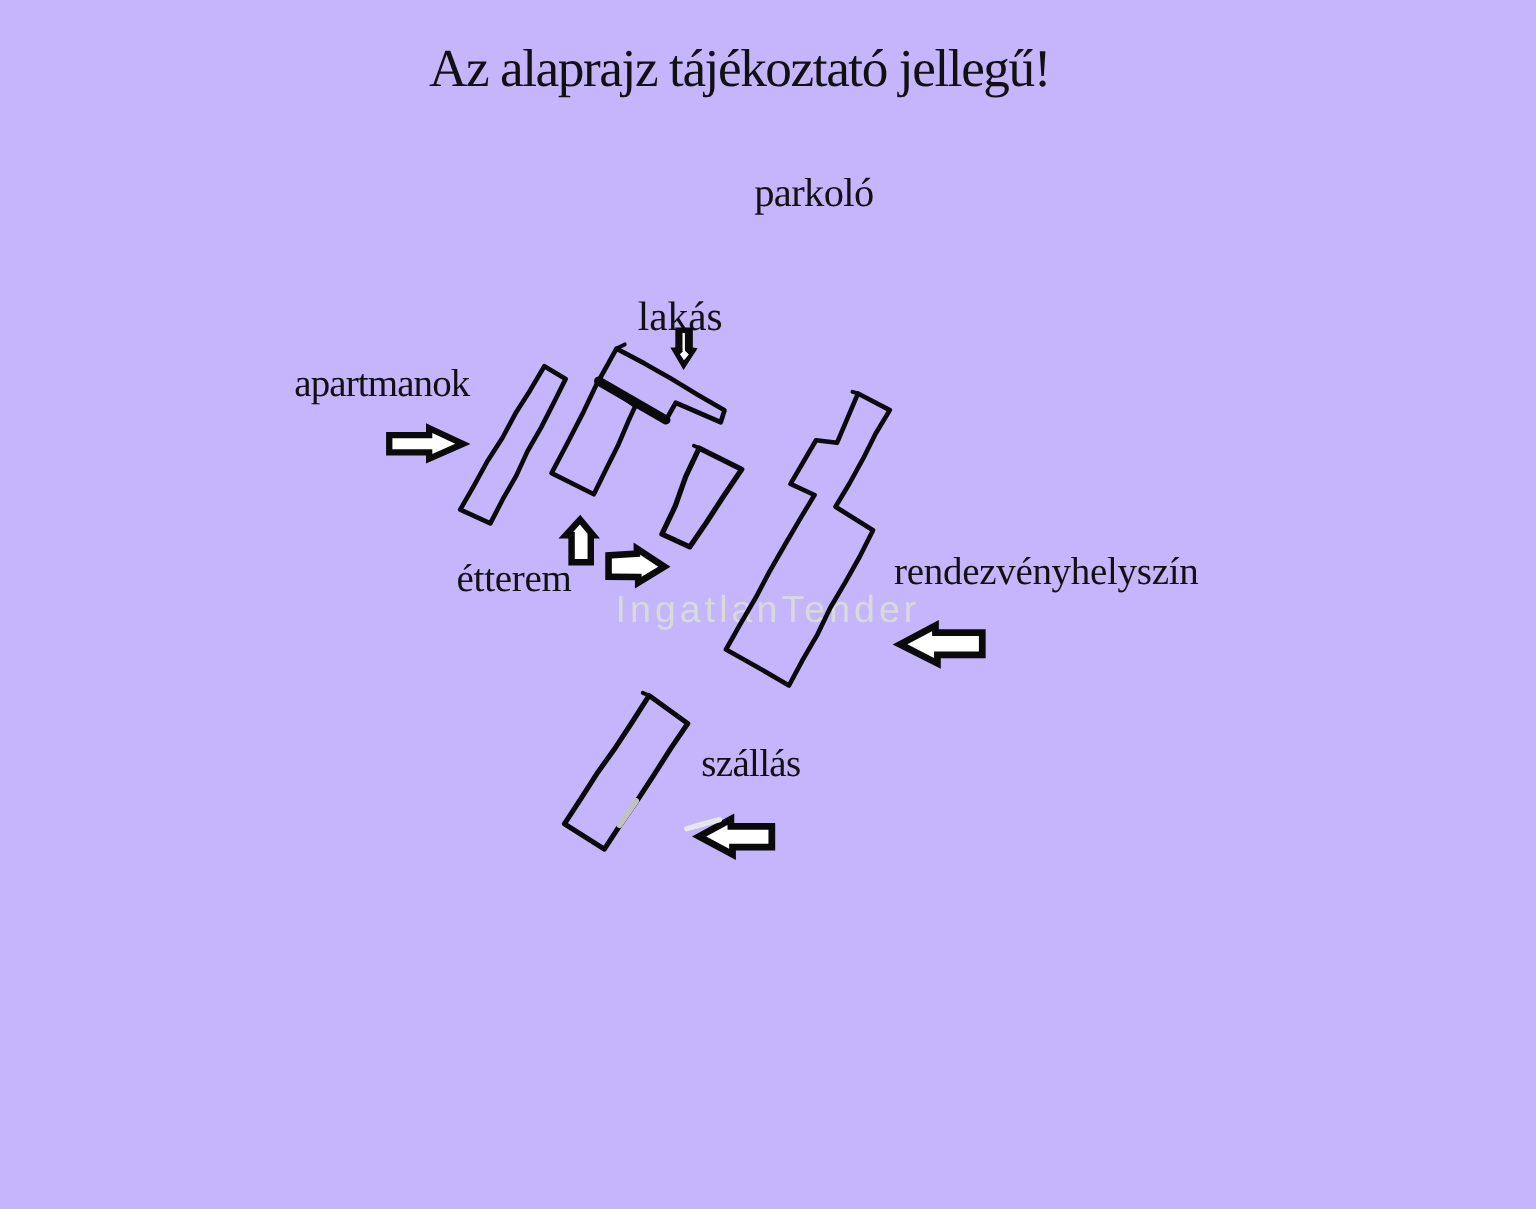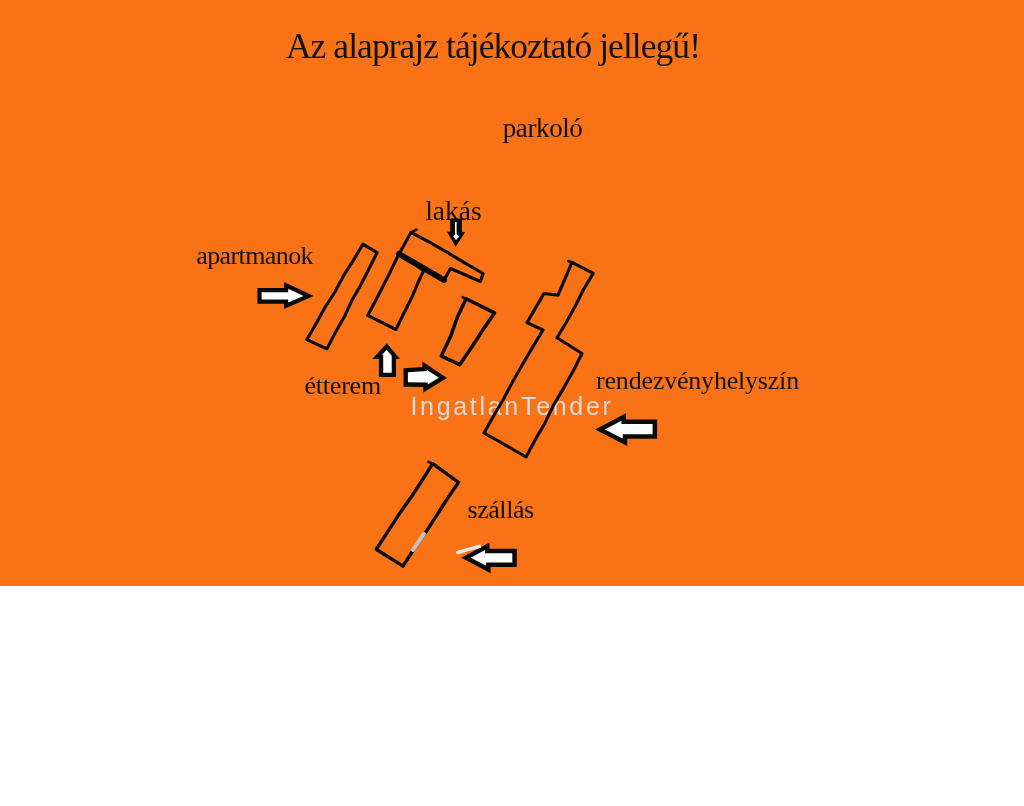--- a/index.html
+++ b/index.html
@@ -1,16 +1,16 @@
 <!DOCTYPE html>
 <html><head>
 <meta charset="utf-8">
 <style>
   html,body{margin:0;padding:0;background:#ffffff;}
-  .page{position:relative;width:1024px;height:586px;background:#f97316;overflow:hidden;}
+  .page{position:relative;width:1024px;height:806px;background:#c4b5fd;overflow:hidden;}
   svg{position:absolute;left:0;top:0;}
   text{font-family:"Liberation Serif", serif;fill:#111111;}
 </style>
 </head>
 <body>
 <div class="page">
 <svg width="1024" height="806" viewBox="0 0 1024 806">
 
   <text x="493" y="57.5" font-size="35.5" letter-spacing="-0.95" text-anchor="middle">Az alaprajz tájékoztató jellegű!</text>
 

